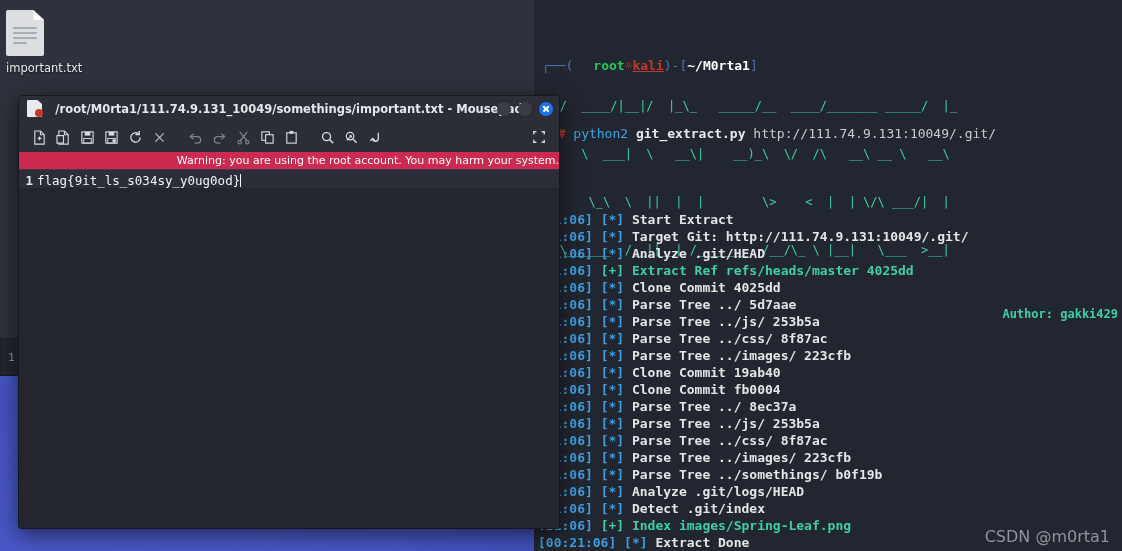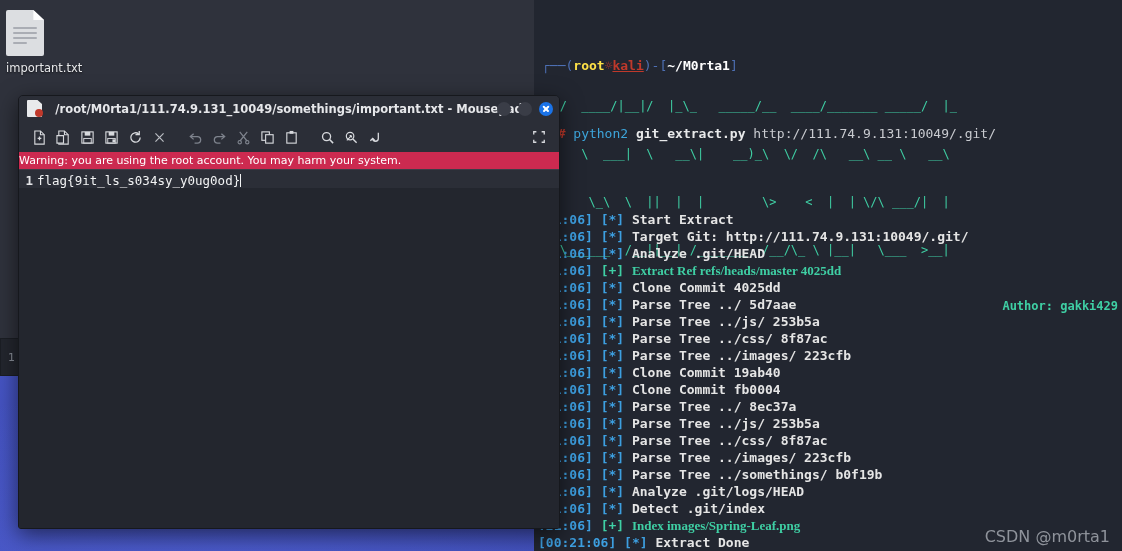--- a/index.html
+++ b/index.html
@@ -76,21 +76,21 @@
     font-family: "DejaVu Sans Mono", monospace;
     font-size: 13px;
     line-height: 17px;
     color: #cfd2d8;
     white-space: pre;
   }
   .term-line { white-space: pre; }
   .prompt-row1 { padding-left: 8px; }
   .prompt-row2 { padding-left: 8px; }
   .brk { color: #4d6fb3; }
-  .usr { color: #fde047; font-weight: bold; }
+  .usr { color: #22c55e; font-weight: bold; margin-left: 20px; }
   .at  { color: #c0392b; }
   .host{ color: #c0392b; font-weight: bold; text-decoration: underline; }
   .path{ color: #ffffff; font-weight: bold; }
   .hash{ color: #c0392b; font-weight: bold; }
   .cmd { color: #3da5db; }
   .script { color: #e8e9ea; font-weight: bold; }
   .url { color: #c9cbd0; }
   .corner { color: #4d6fb3; }
 
   
@@ -98,37 +98,37 @@
     position: absolute; left: 0; top: 66px; width: 588px;
     font-family: "DejaVu Sans Mono", monospace;
     font-size: 12px; line-height: 16px;
     color: #3fcfa4;
     white-space: pre;
     letter-spacing: 0px;
     padding-left: 4px;
   }
   .banner .author {
     display: block; text-align: right; padding-right: 4px;
-    color: #3fcfa4; font-weight: bold; margin-top: 8px;
+    color: #3fcfa4; font-weight: bold; margin-top: 16px;
   }
 
   
   .logs {
     position: absolute; left: 0; top: 211px; width: 588px;
     font-family: "DejaVu Sans Mono", monospace;
     font-size: 13px; line-height: 17px;
     white-space: pre;
     padding-left: 4px;
   }
   .log-line { white-space: pre; }
   .ts   { color: #3d9fe0; font-weight: bold; }
   .tag-star { color: #3d9fe0; font-weight: bold; }
   .tag-plus { color: #3fcfa4; font-weight: bold; }
   .msg-star { color: #e5e5e5; font-weight: bold; }
-  .msg-plus { color: #3fcfa4; font-weight: bold; font-family: Liberation Serif, serif; }
+  .msg-plus { color: #3fcfa4; font-weight: bold; }
 
   .watermark {
     position: absolute; right: 12px; bottom: 6px;
     color: #8f939b; font-size: 16px;
     font-family: "DejaVu Sans", sans-serif;
   }
 
   
   .mousepad {
     position: absolute; left: 18px; top: 95px; width: 542px; height: 434px;
@@ -189,21 +189,21 @@
   .tb {
     width: 24px; height: 24px; display: flex; align-items: center; justify-content: center;
     color: #d7d9dd;
   }
   .tb svg { display: block; }
   .tb-sep { width: 12px; }
   .tb.spacer { margin-left: auto; }
 
   .warnbar {
     height: 17px; background: #cc2a50;
-    display: flex; align-items: center; justify-content: flex-start;
+    display: flex; align-items: center; justify-content: flex-end;
     color: #ffffff; font-size: 11px;
     font-family: "DejaVu Sans", sans-serif;
   }
 
   .editor {
     flex: 1; background: #2b2e37; position: relative;
     border-top: 1px solid #3a3d47;
   }
   .editor-row {
     display: flex; align-items: flex-start;

